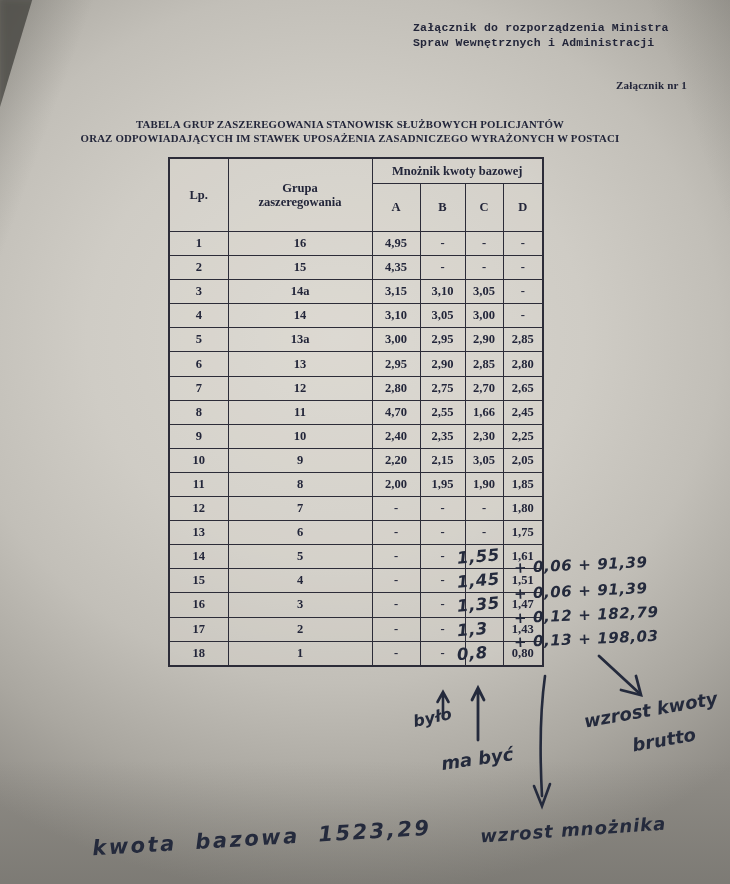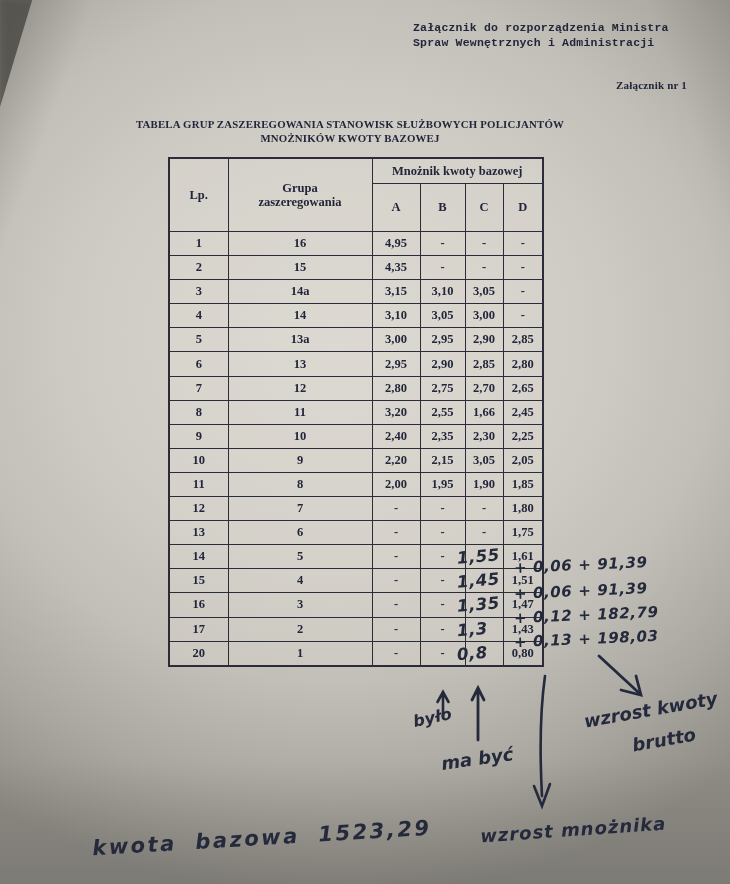--- a/index.html
+++ b/index.html
@@ -57,21 +57,21 @@
 
 <div class="annex-note print">
   <div>Załącznik do rozporządzenia Ministra</div>
   <div>Spraw Wewnętrznych i Administracji</div>
 </div>
 
 <div class="annex-number print">Załącznik nr 1</div>
 
 <div class="doc-title print">
   <div>TABELA GRUP ZASZEREGOWANIA STANOWISK SŁUŻBOWYCH POLICJANTÓW</div>
-  <div>MNOŻNIKÓW KWOTY BAZOWEJ</div>
+  <div>ORAZ ODPOWIADAJĄCYCH IM STAWEK UPOSAŻENIA ZASADNICZEGO WYRAŻONYCH W POSTACI</div>
 </div>
 
 <table class="grades-table">
   <colgroup>
     <col style="width:59px">
       <col style="width:115px">
       <col style="width:48px">
     <col style="width:45px">
       <col style="width:38px">
       <col style="width:40px">
@@ -149,21 +149,21 @@
     <td class="c-group">12</td>
     <td class="c-a">2,80</td>
     <td class="c-b">2,75</td>
     <td class="c-c">2,70</td>
     <td class="c-d">2,65</td>
   </tr>
 
   <tr>
     <td class="c-lp">8</td>
     <td class="c-group">11</td>
-    <td class="c-a">3,20</td>
+    <td class="c-a">4,70</td>
     <td class="c-b">2,55</td>
     <td class="c-c">1,66</td>
     <td class="c-d">2,45</td>
   </tr>
 
   <tr>
     <td class="c-lp">9</td>
     <td class="c-group">10</td>
     <td class="c-a">2,40</td>
     <td class="c-b">2,35</td>
@@ -245,21 +245,21 @@
     <td class="c-group">2</td>
     <td class="c-a">-</td>
     <td class="c-b">-</td>
     <td class="c-c">
           <span class="hand hand-cell">1,3</span>
         </td>
     <td class="c-d">1,43</td>
   </tr>
 
   <tr>
-    <td class="c-lp">20</td>
+    <td class="c-lp">18</td>
     <td class="c-group">1</td>
     <td class="c-a">-</td>
     <td class="c-b">-</td>
     <td class="c-c">
           <span class="hand hand-cell">0,8</span>
         </td>
     <td class="c-d">0,80</td>
   </tr>
 </tbody>
 </table>

